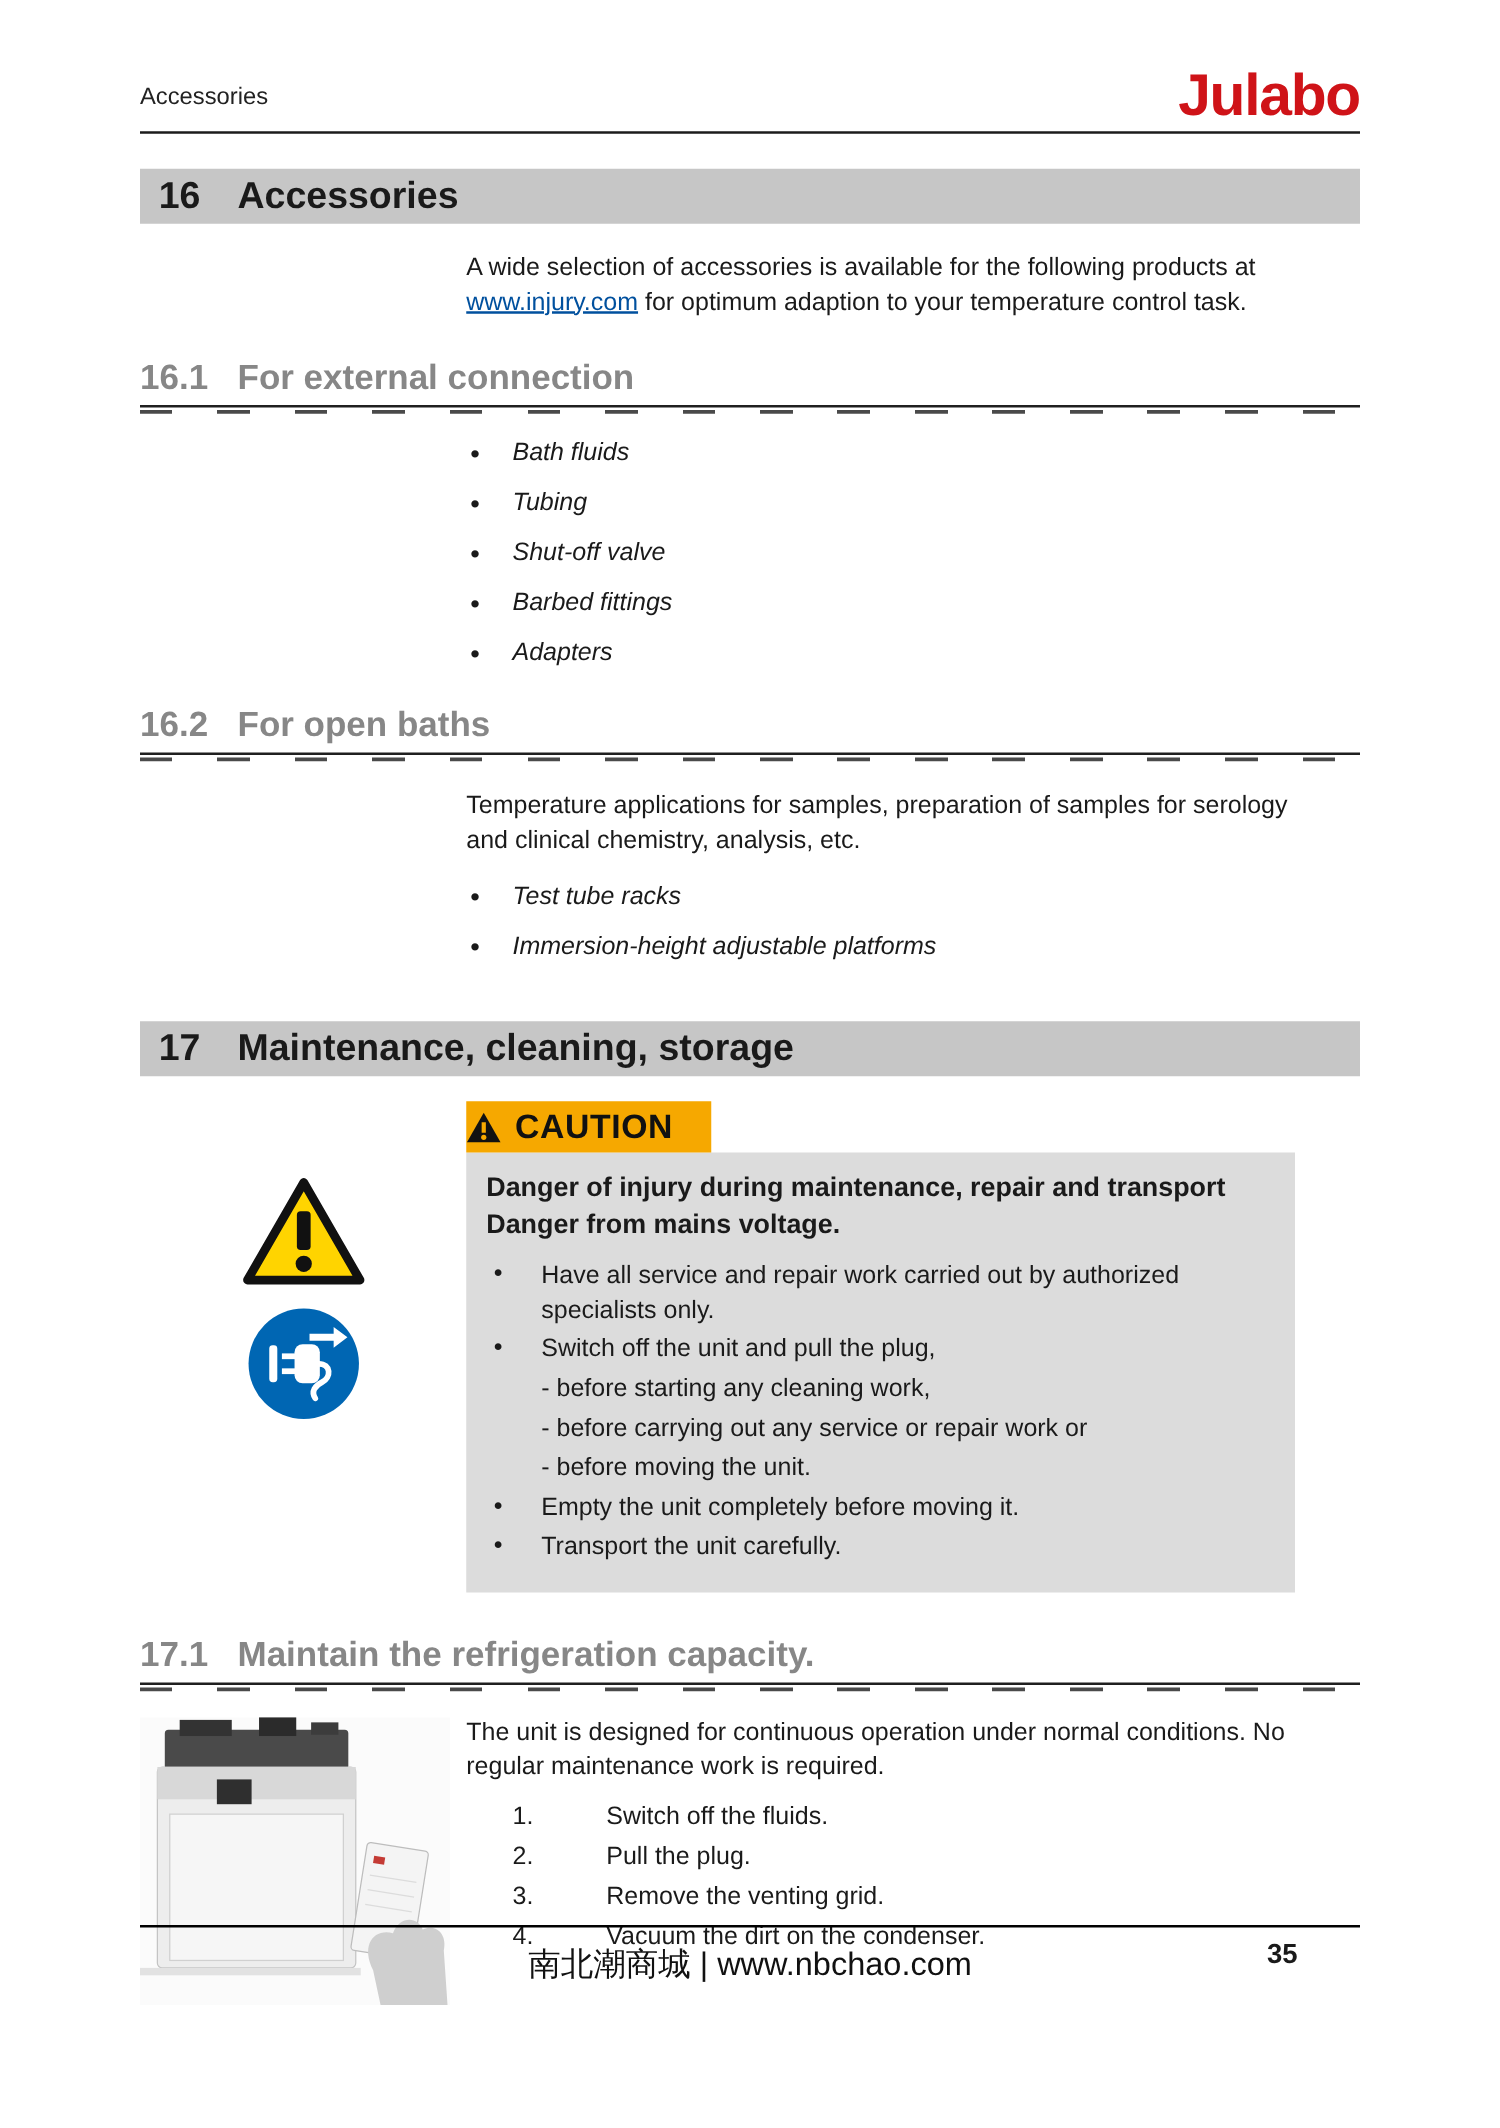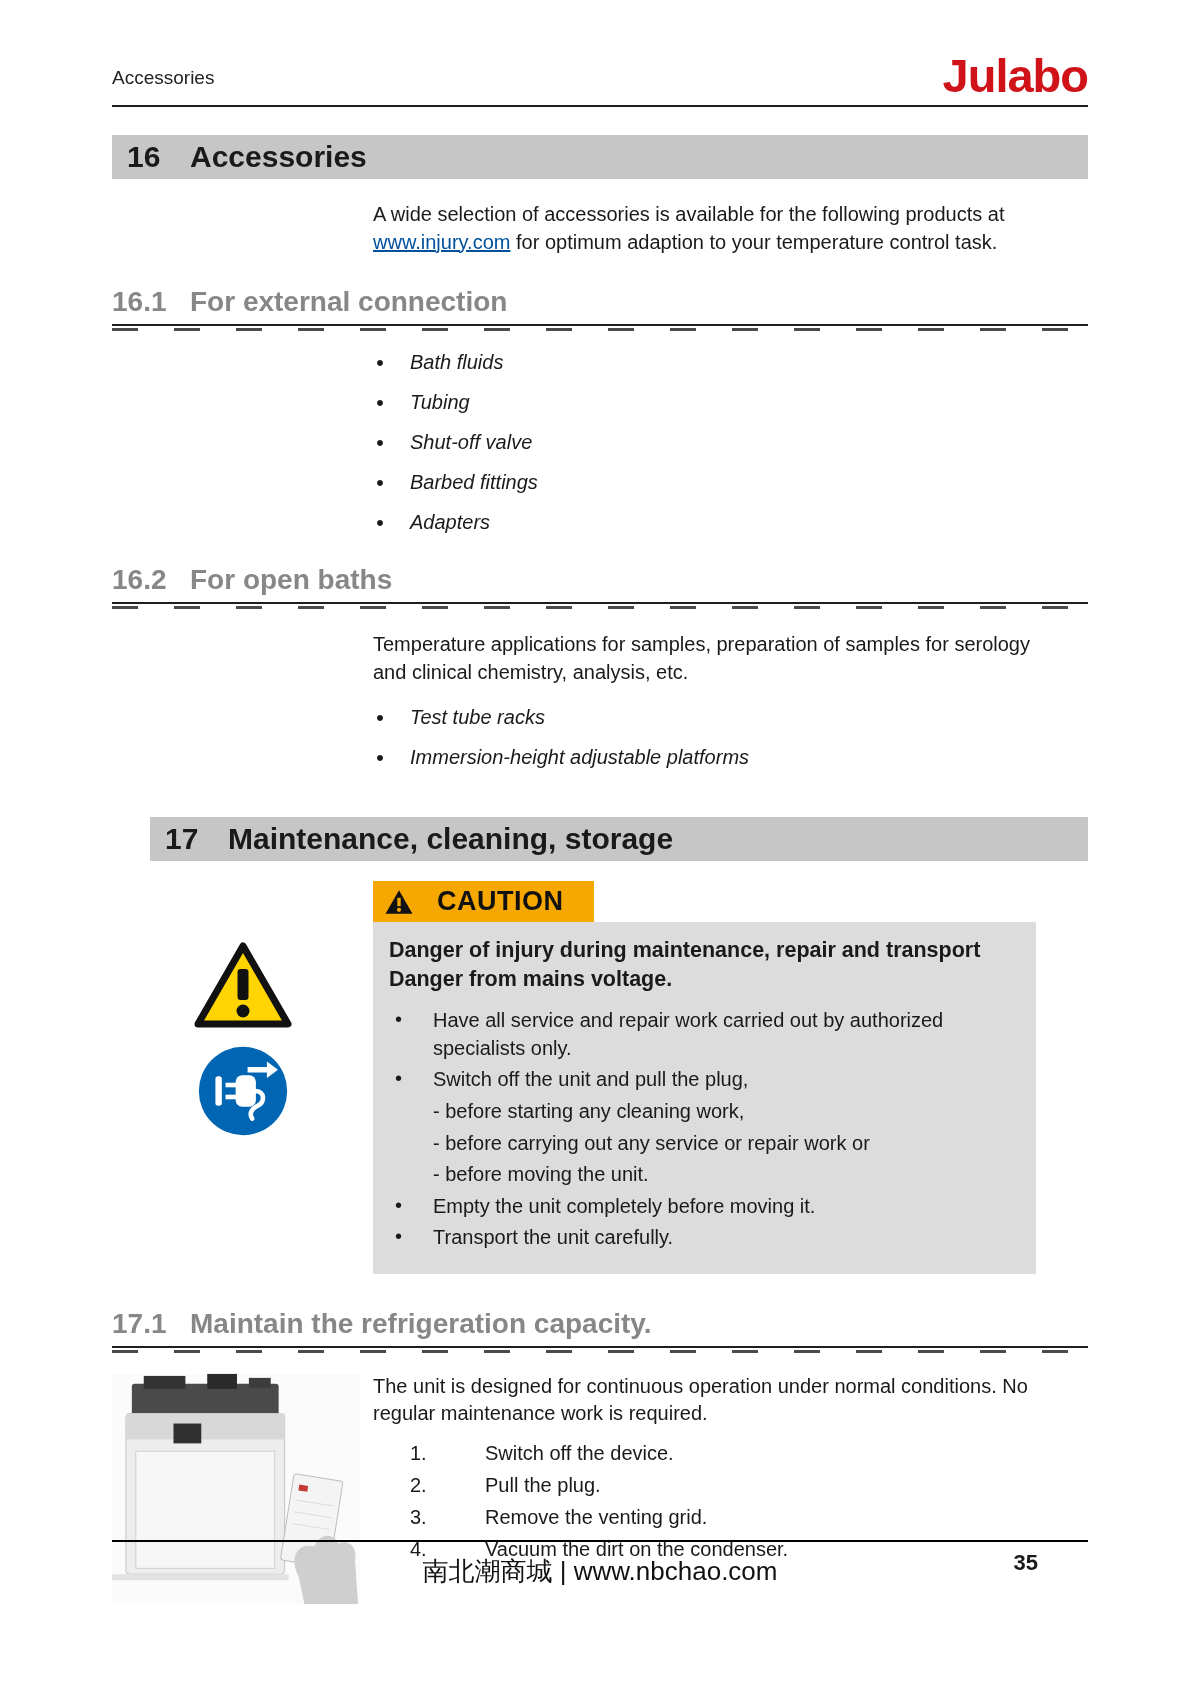--- a/index.html
+++ b/index.html
@@ -42,22 +42,22 @@
   ul.dots li::before { content:"\2022"; position:absolute; left:3px; top:-1px; font-size:22px; }
 
   
   .caution-row { display:flex; margin-top:20px; }
   .caution-icons { width:261px; display:flex; flex-direction:column; align-items:center;
                    padding-top:58px; gap:14px; }
   .caution-icons { width:261px; }
   .icon-triangle { width:100px; height:92px; }
   .icon-plug { width:92px; height:92px; }
   .caution-col { width:663px; }
-  .caution-head { display:inline-flex; align-items:center; gap:24px;
-     background:var(--caution_orange,#f6a800); padding:5px 30px 5px 12px; }
+  .caution-head { display:inline-flex; align-items:center; gap:11px;
+     background:var(--caution_orange,#f6a800); padding:5px 30px 5px 0; }
   .caution-head .c-tri { width:28px; height:26px; display:block; }
   .caution-head .c-txt { font-size:27px; font-weight:bold; color:#111; letter-spacing:.5px; }
   .caution-box { background:var(--box_gray,#dcdcdc); padding:14px 16px 18px 16px; }
   .caution-box .c-title { font-size:21.5px; font-weight:bold; line-height:1.32; }
   .c-list { margin-top:14px; }
   .c-li { position:relative; padding-left:44px; font-size:20px; line-height:1.38;
           margin-bottom:4px; }
   .c-li.bulleted::before { content:"\2022"; position:absolute; left:6px; top:-1px; }
   
   .maintain-row { display:flex; margin-top:20px; }
@@ -117,21 +117,21 @@
   <div class="rule"></div>
 
   <div class="indent">
     <p class="body">Temperature applications for samples, preparation of samples for serology and clinical chemistry, analysis, etc.</p>
     <ul class="dots">
       <li>Test tube racks</li>
       <li>Immersion-height adjustable platforms</li>
     </ul>
   </div>
 
-  <div class="secbar" style="margin-top:48px;margin-left:38px;">
+  <div class="secbar" style="margin-top:48px;">
     <span class="num">17</span>
     <span class="ttl">Maintenance, cleaning, storage</span>
   </div>
 
   <div class="caution-row">
     <div class="caution-icons">
 
       <svg class="icon-triangle" viewBox="0 0 100 92">
         <path d="M50 7 L95 85 L5 85 Z" fill="#ffd400" stroke="#111" stroke-width="7" stroke-linejoin="round"></path>
         <rect x="44.5" y="30" width="11" height="31" rx="3" fill="#111"></rect>
@@ -202,21 +202,21 @@
         </g>
         <path d="M188 204 C178 184 188 170 204 174 C209 160 224 160 228 171 C239 166 248 175 245 188 L248 232 L194 232 Z" fill="#cfcfcf"></path>
         <rect x="0" y="202" width="178" height="6" fill="#e2e2e2"></rect>
       </svg>
     </div>
     <div class="m-textcol">
       <p class="body">The unit is designed for continuous operation under normal conditions. No regular maintenance work is required.</p>
       <div class="steps">
         <div class="step">
           <span>1.</span>
-          <span>Switch off the device.</span>
+          <span>Switch off the fluids.</span>
         </div>
         <div class="step">
           <span>2.</span>
           <span>Pull the plug.</span>
         </div>
         <div class="step">
           <span>3.</span>
           <span>Remove the venting grid.</span>
         </div>
         <div class="step">

